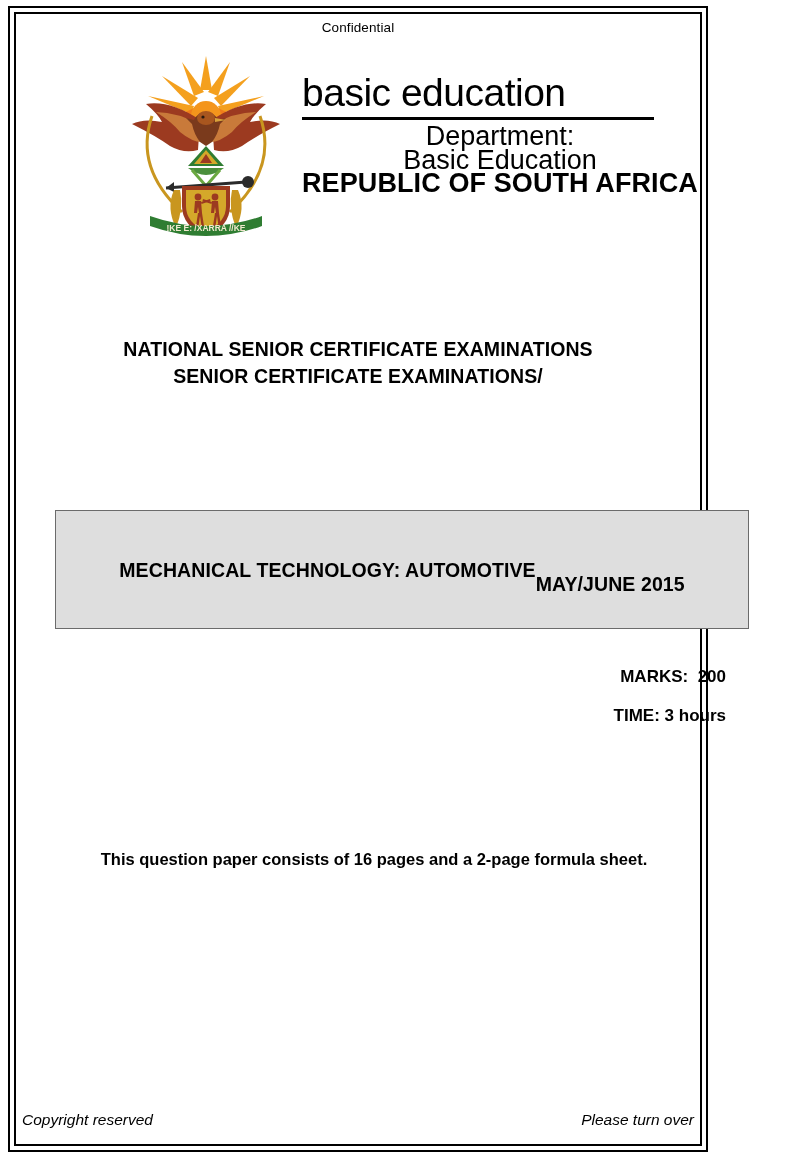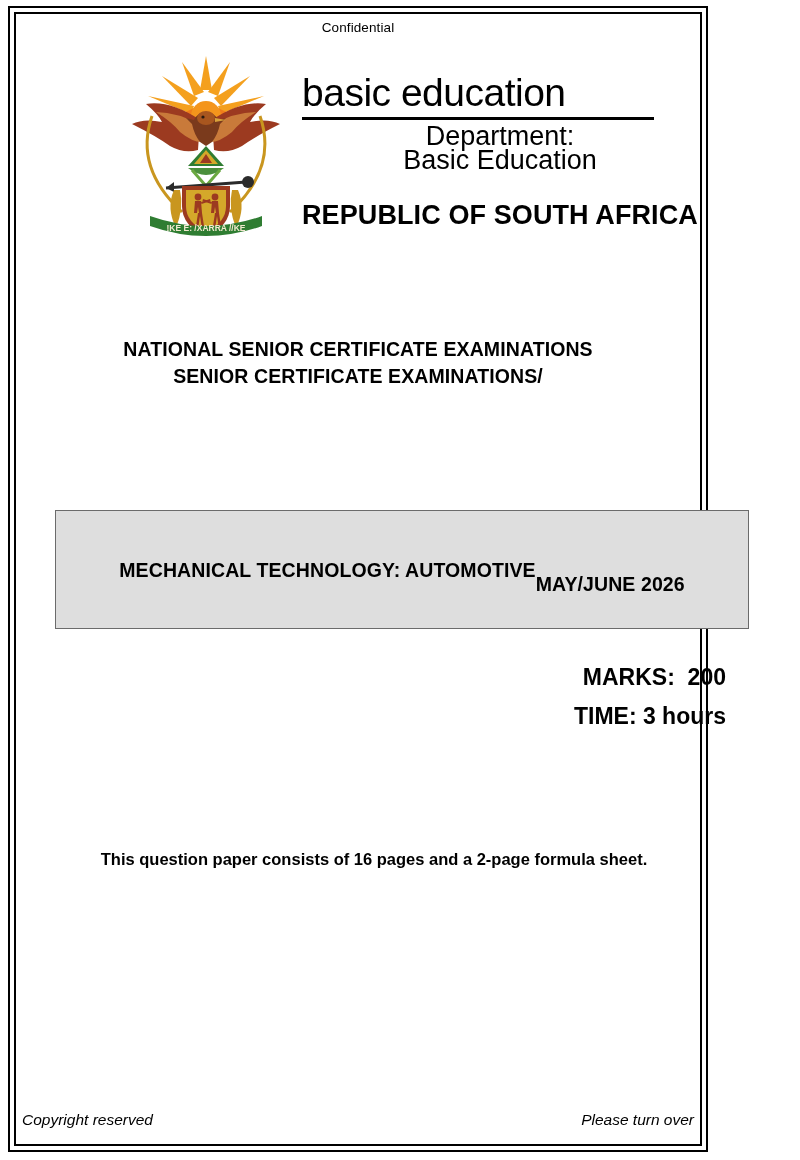--- a/index.html
+++ b/index.html
@@ -90,21 +90,20 @@
   }
   .brand-line {
     font-size: 27px;
     line-height: 23.5px;
     white-space: nowrap;
     text-align: center;
   }
   .brand-line.bold {
     font-weight: bold;
     letter-spacing: 0.1px;
-    margin-top: 32px;
   }
 
   
   .exam-heading {
     text-align: center;
     font-size: 19.5px;
     font-weight: bold;
     line-height: 27px;
     margin-top: 96px;
     letter-spacing: 0.1px;
@@ -141,21 +140,21 @@
 
   
   .meta-block {
     position: absolute;
     left: 0;
     top: 648px;
     width: 704px;
     text-align: right;
   }
   .meta-line {
-    font-size: 23px;
+    font-size: 17px;
     font-weight: bold;
     line-height: 22px;
     white-space: pre;
   }
   .meta-line.second {
     margin-top: 17px;
   }
 
   
   .pages-note {
@@ -269,21 +268,21 @@
 
     </div>
 
     <div class="exam-heading">
       <div>NATIONAL SENIOR CERTIFICATE EXAMINATIONS</div>
       <div>SENIOR CERTIFICATE EXAMINATIONS/</div>
     </div>
 
     <div class="subject-box">
       <div class="subject-title">MECHANICAL TECHNOLOGY: AUTOMOTIVE</div>
-      <div class="subject-session">MAY/JUNE 2026</div>
+      <div class="subject-session">MAY/JUNE 2015</div>
     </div>
 
     <div class="meta-block">
       <div class="meta-line">MARKS:  200</div>
       <div class="meta-line second">TIME: 3 hours</div>
     </div>
 
     <div class="pages-note">This question paper consists of 16 pages and a 2-page formula sheet.</div>
 
     <div class="footer">

